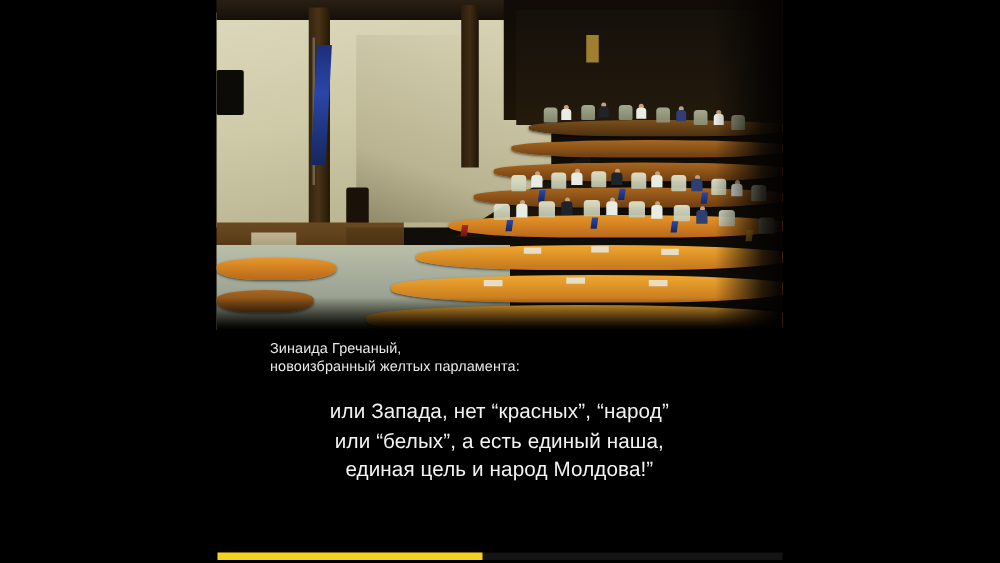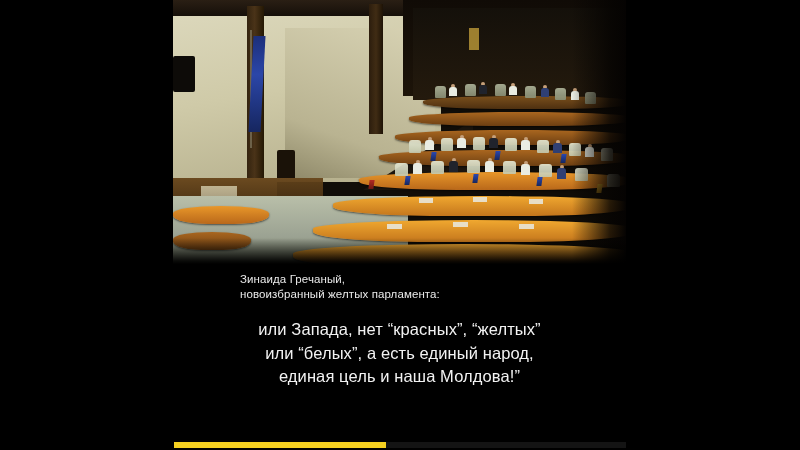--- a/index.html
+++ b/index.html
@@ -209,21 +209,20 @@
   }
 
   #attribution {
     position: absolute;
     left: 43px; top: 8px;
     width: 380px;
     color: #e9e9e9;
     font-size: 11.5px;
     line-height: 14.5px;
     letter-spacing: .1px;
-    margin-left: 24px;
   }
   #attribution .line { display: block; white-space: nowrap; }
 
   #quote {
     position: absolute;
     left: 0; top: 54px;
     width: 453px;
     text-align: center;
     color: #f2f2f2;
     font-size: 16.5px;
@@ -402,23 +401,23 @@
     </div>
 
     <div id="caption-area">
 
       <div id="attribution">
         <span class="line">Зинаида Гречаный,</span>
         <span class="line">новоизбранный желтых парламента:</span>
       </div>
 
       <div id="quote">
-        <span class="qline">или Запада, нет “красных”, “желтых”</span>
-        <span class="qline">или “белых”, а есть единый народ,</span>
-        <span class="qline">единая цель и наша Молдова!”</span>
+        <span class="qline">или Запада, нет “красных”, “народ”</span>
+        <span class="qline">или “белых”, а есть единый наша,</span>
+        <span class="qline">единая цель и народ Молдова!”</span>
       </div>
     </div>
   </div>
 
   <div id="progress-track" style="background: rgba(255, 255, 255, 0.08);">
     <div id="progress-fill" style="width: 47%; background: rgb(245, 208, 32);"></div>
   </div>
 
 </div>
 

